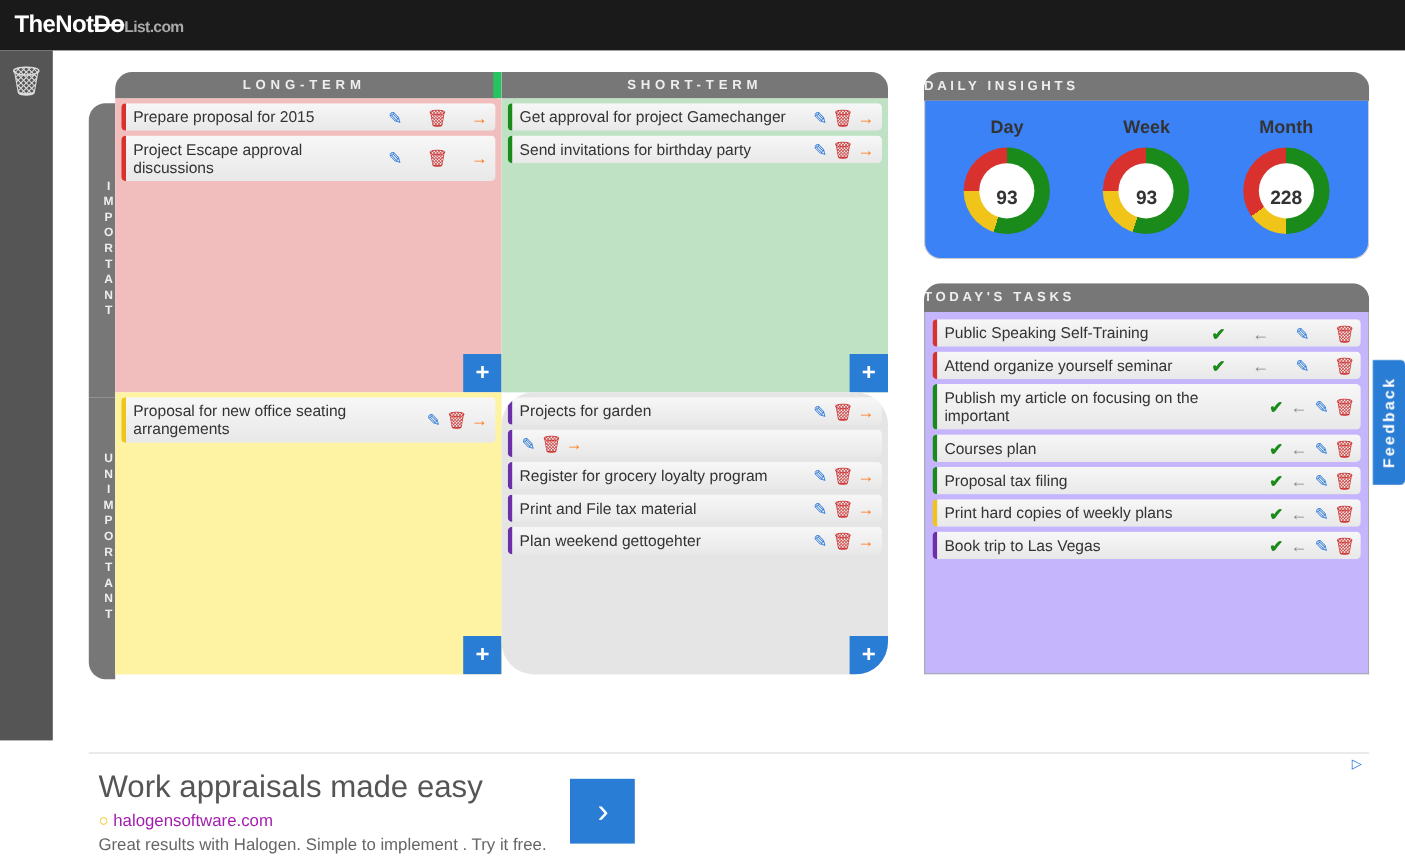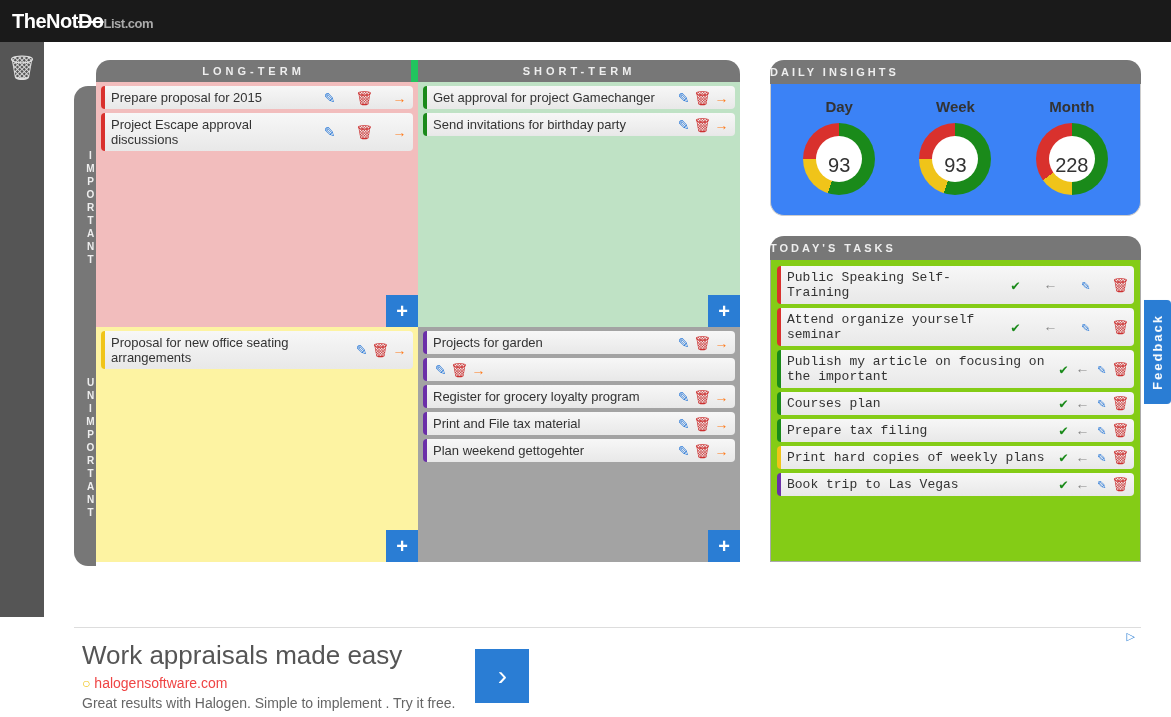--- a/index.html
+++ b/index.html
@@ -21,21 +21,21 @@
 .quadrants { display: grid; grid-template-columns: 322px 322px; grid-template-rows: 245px 235px; }
 .col-header { background: #777; color: #eee; text-align: center; font-size: 11px; letter-spacing: 4px; font-weight: bold; padding: 5px 0; }
 .col-headers { display: grid; grid-template-columns: 322px 322px; }
 .ch1 { border-top-left-radius: 14px; border-right: 7px solid #22c55e; }
 .ch2 { border-top-right-radius: 14px; }
 .grid-wrap { }
 .quad { position: relative; padding: 4px 5px; overflow: hidden; }
 .q1 { background: #f2bdbd; }
 .q2 { background: #bfe2c5; }
 .q3 { background: #fdf3a2; }
-.q4 { background: #a3a3a3; }
+.q4 { background: #e5e5e5; border-radius: 27px; }
 .task { background: linear-gradient(#f7f7f7,#e8e8e8); border-radius: 4px; margin-bottom: 4px; padding: 4px 6px; display: flex; align-items: center; gap: 4px; border-left: 4px solid; font-size: 13px; }
 .task .txt { flex: 1; }
 .bc-red { border-left-color: #d9312d; gap: 20px; }
 .bc-green { border-left-color: #1a8a1a; justify-content: flex-end; }
 .bc-yellow { border-left-color: #f0c419; }
 .bc-purple { border-left-color: #6b2fa8; }
 .ic { width: 15px; height: 15px; display: inline-flex; align-items: center; justify-content: center; cursor: pointer; font-size: 14px; }
 .ic-edit { color: #2878d8; }
 .ic-del { color: #cc3030; }
 .ic-move { color: #ff7a1a; font-weight: bold; }
@@ -43,27 +43,27 @@
 .ic-back { color: #888; font-weight: bold; }
 .add-btn { position: absolute; bottom: 0; right: 0; width: 32px; height: 32px; background: #2a7dd4; color: #fff; font-size: 20px; font-weight: bold; display: flex; align-items: center; justify-content: center; cursor: pointer; }
 .right-col { flex: 1; display: flex; flex-direction: column; gap: 20px; }
 .panel { border-radius: 14px 14px 0 0; overflow: hidden; }
 .panel-h { background: #777; color: #eee; text-align: left; font-size: 11px; letter-spacing: 3px; font-weight: bold; padding: 6px 0; }
 .insights-body { background: #3b82f6; border: 1px solid #ccc; border-top: none; padding: 14px 10px 20px; display: flex; justify-content: space-around; border-radius: 0 0 14px 14px; }
 .donut-wrap { text-align: center; }
 .donut-label { font-weight: bold; font-size: 15px; margin-bottom: 8px; }
 .donut { width: 72px; height: 72px; border-radius: 50%; position: relative; display: inline-flex; align-items: center; justify-content: center; }
 .donut::after { content: ''; position: absolute; width: 46px; height: 46px; background: #fff; border-radius: 50%; }
-.donut-val { position: relative; z-index: 1; font-weight: normal; font-size: 20px; margin-top: 13px; }
-.tasks-body { background: #84cc16; border: 1px solid #aaa; border-top: none; padding: 6px; min-height: 302px; font-family: Liberation Mono, monospace; }
+.donut-val { position: relative; z-index: 1; font-weight: bold; font-size: 16px; margin-top: 13px; }
+.tasks-body { background: #c4b5fd; border: 1px solid #aaa; border-top: none; padding: 6px; min-height: 302px; }
 .feedback-tab { position: fixed; right: 0; top: 300px; background: #2a7dd4; color: #fff; padding: 14px 6px; writing-mode: vertical-rl; transform: rotate(180deg); font-size: 13px; font-weight: bold; letter-spacing: 2px; border-radius: 4px 0 0 4px; cursor: pointer; }
 .ad-bar { margin: 10px 30px 10px 74px; border-top: 1px solid #ddd; padding: 12px 8px 8px; display: flex; align-items: center; gap: 20px; position: relative; }
 .ad-text { flex: 0 0 auto; }
 .ad-title { font-size: 26px; color: #555; font-weight: 300; }
-.ad-url { color: #ef4444; font-size: 14px; margin: 4px 0; }
+.ad-url { color: #a21caf; font-size: 14px; margin: 4px 0; }
 .ad-url::before { content: '○ '; color: #f0c419; }
 .ad-desc { color: #666; font-size: 14px; }
 .ad-btn { width: 54px; height: 54px; background: #2a7dd4; color: #fff; display: flex; align-items: center; justify-content: center; font-size: 28px; cursor: pointer; }
 .ad-choice { position: absolute; right: 6px; top: 2px; color: #2a7dd4; font-size: 11px; cursor: pointer; }
 </style>
 </head>
 <body>
 
 <div class="header">
   <div class="logo">
@@ -208,21 +208,21 @@
               <span class="ic ic-del">🗑</span>
             </div>
             <div class="task bc-green">
               <span class="txt">Courses plan</span>
               <span class="ic ic-check">✔</span>
               <span class="ic ic-back">←</span>
               <span class="ic ic-edit">✎</span>
               <span class="ic ic-del">🗑</span>
             </div>
             <div class="task bc-green">
-              <span class="txt">Prepare tax filing</span>
+              <span class="txt">Proposal tax filing</span>
               <span class="ic ic-check">✔</span>
               <span class="ic ic-back">←</span>
               <span class="ic ic-edit">✎</span>
               <span class="ic ic-del">🗑</span>
             </div>
             <div class="task bc-yellow">
               <span class="txt">Print hard copies of weekly plans</span>
               <span class="ic ic-check">✔</span>
               <span class="ic ic-back">←</span>
               <span class="ic ic-edit">✎</span>

